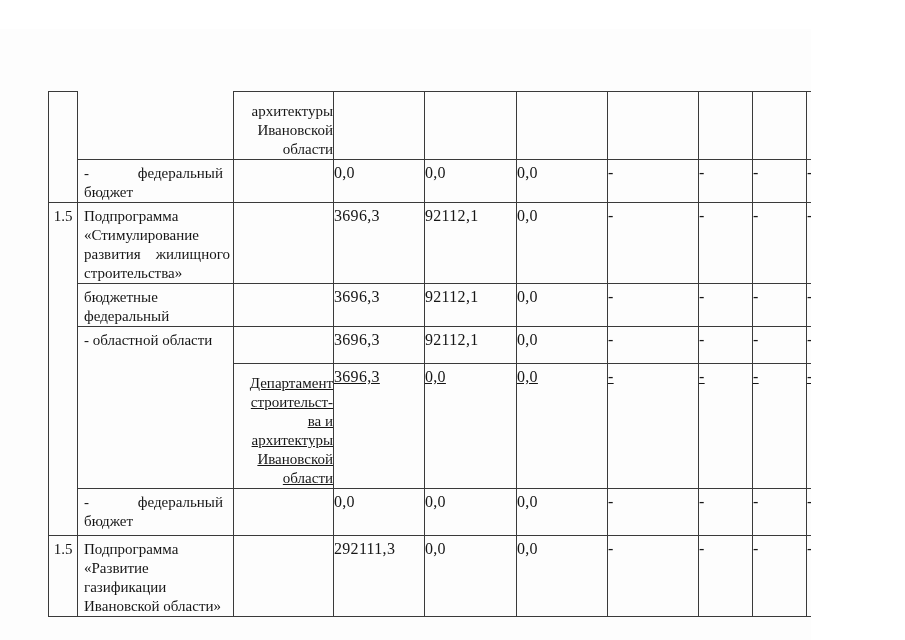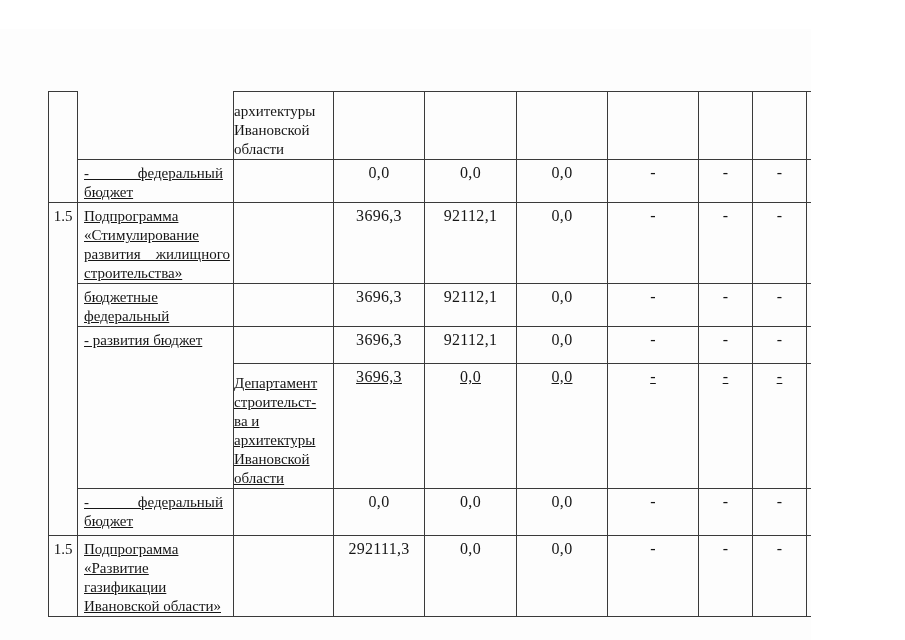--- a/index.html
+++ b/index.html
@@ -42,29 +42,27 @@
   }
   td.no-top { border-top: none; }
   td.num {
     text-align: center;
     padding-top: 4px;
   }
   td.desc {
     text-align: left;
     padding: 4px 2px 0 6px;
     white-space: pre;
-    text-decoration: underline;
   }
   td.exec {
-    text-align: left;
+    text-align: right;
     padding-top: 10px;
     white-space: pre;
   }
   td.val {
-    text-align: center;
     padding-top: 3px;
     font-size: 16px;
     letter-spacing: 0.3px;
   }
   tr.rA { height: 59px; }
   tr.rB { height: 42px; }
   tr.rC { height: 79px; }
   tr.rD { height: 43px; }
   tr.rE { height: 37px; }
   tr.rF { height: 111px; text-decoration: underline; }
@@ -143,21 +141,21 @@
         <td class="val">3696,3</td>
         <td class="val">92112,1</td>
         <td class="val">0,0</td>
         <td class="val">-</td>
         <td class="val">-</td>
         <td class="val">-</td>
         <td class="val">-</td>
       </tr>
 
       <tr class="rE">
-        <td class="desc" rowspan="2">- развития бюджет</td>
+        <td class="desc" rowspan="2">- областной области</td>
         <td class="exec"></td>
         <td class="val">3696,3</td>
         <td class="val">92112,1</td>
         <td class="val">0,0</td>
         <td class="val">-</td>
         <td class="val">-</td>
         <td class="val">-</td>
         <td class="val">-</td>
       </tr>
 

